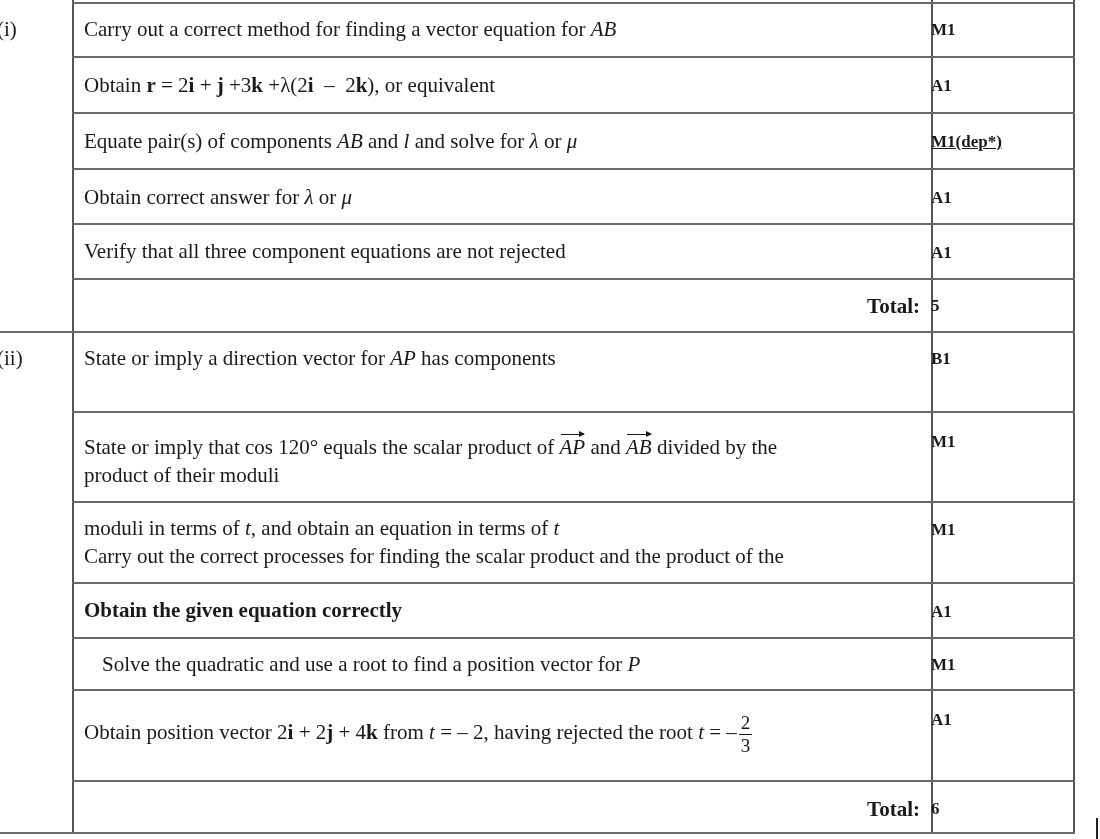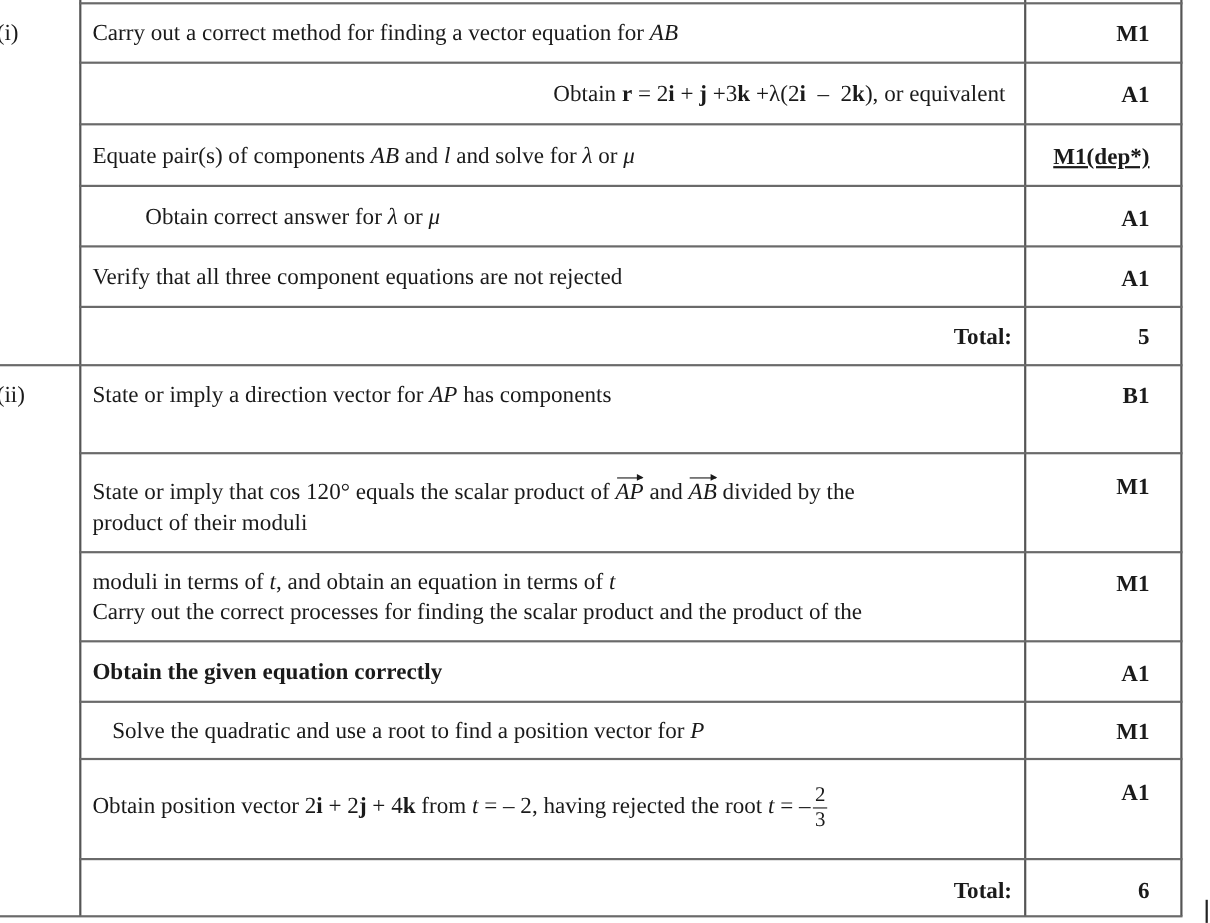--- a/index.html
+++ b/index.html
@@ -11,22 +11,22 @@
     .hline { position: absolute; height: 2px; background: #6a6a6a; }
     .vline { position: absolute; width: 2px; background: #555555; }
     .part-label {
       position: absolute; left: -3px; font-size: 21px; line-height: 24px;
     }
     .cell-text {
       position: absolute; left: 84px; width: 830px;
       font-size: 21px; line-height: 28px;
     }
     .mark {
-      position: absolute; right: 55px; width: 130px; text-align: right;
-      font-weight: bold; font-size: 21px; line-height: 24px;
+      position: absolute; right: 39px; width: 130px; 
+      font-weight: bold; font-size: 17px; line-height: 24px;
     }
     .total-label {
       position: absolute; right: 180px; text-align: left;
       font-weight: bold; font-size: 21px; line-height: 24px;
     }
     .math-i { font-style: italic; }
     .math-b { font-weight: bold; }
     .vec { position: relative; display: inline-block; font-style: italic; }
     .vec::before {
       content: ""; position: absolute; left: 1px; right: 1px; top: 1px;
@@ -64,27 +64,27 @@
 <div class="hline" style="left:72px; width:1003px; top:689px;"></div>
 <div class="hline" style="left:72px; width:1003px; top:780px;"></div>
 <div class="hline" style="left:0; width:1075px; top:832px;"></div>
 
 <section>
   <div class="part-label" style="top:17px;">(i)</div>
 
   <div class="cell-text" style="top:15px;"><span>Carry out a correct method for finding a vector equation for </span><span class="math-i">AB</span></div>
   <div class="mark" style="top:18px;">M1</div>
 
-  <div class="cell-text" style="top:71px;text-align:right;"><span>Obtain </span><span class="math-b">r</span><span> = 2</span><span class="math-b">i</span><span> + </span><span class="math-b">j</span><span> +3</span><span class="math-b">k</span><span> +λ(2</span><span class="math-b">i</span><span style="white-space:pre;">  –  2</span><span class="math-b">k</span><span>), or equivalent</span></div>
+  <div class="cell-text" style="top:71px;"><span>Obtain </span><span class="math-b">r</span><span> = 2</span><span class="math-b">i</span><span> + </span><span class="math-b">j</span><span> +3</span><span class="math-b">k</span><span> +λ(2</span><span class="math-b">i</span><span style="white-space:pre;">  –  2</span><span class="math-b">k</span><span>), or equivalent</span></div>
   <div class="mark" style="top:74px;">A1</div>
 
   <div class="cell-text" style="top:127px;"><span>Equate pair(s) of components </span><span class="math-i">AB</span><span> and </span><span class="math-i">l</span><span> and solve for </span><span class="math-i">λ</span><span> or </span><span class="math-i">μ</span></div>
   <div class="mark" style="top:130px;text-decoration:underline;">M1(dep*)</div>
 
-  <div class="cell-text" style="top:183px;margin-left:48px;"><span>Obtain correct answer for </span><span class="math-i">λ</span><span> or </span><span class="math-i">μ</span></div>
+  <div class="cell-text" style="top:183px;"><span>Obtain correct answer for </span><span class="math-i">λ</span><span> or </span><span class="math-i">μ</span></div>
   <div class="mark" style="top:186px;">A1</div>
 
   <div class="cell-text" style="top:237px;">Verify that all three component equations are not rejected</div>
   <div class="mark" style="top:241px;">A1</div>
 
   <div class="total-label" style="top:294px;">Total:</div>
   <div class="mark" style="top:294px;">5</div>
 </section>
 
 <section>

